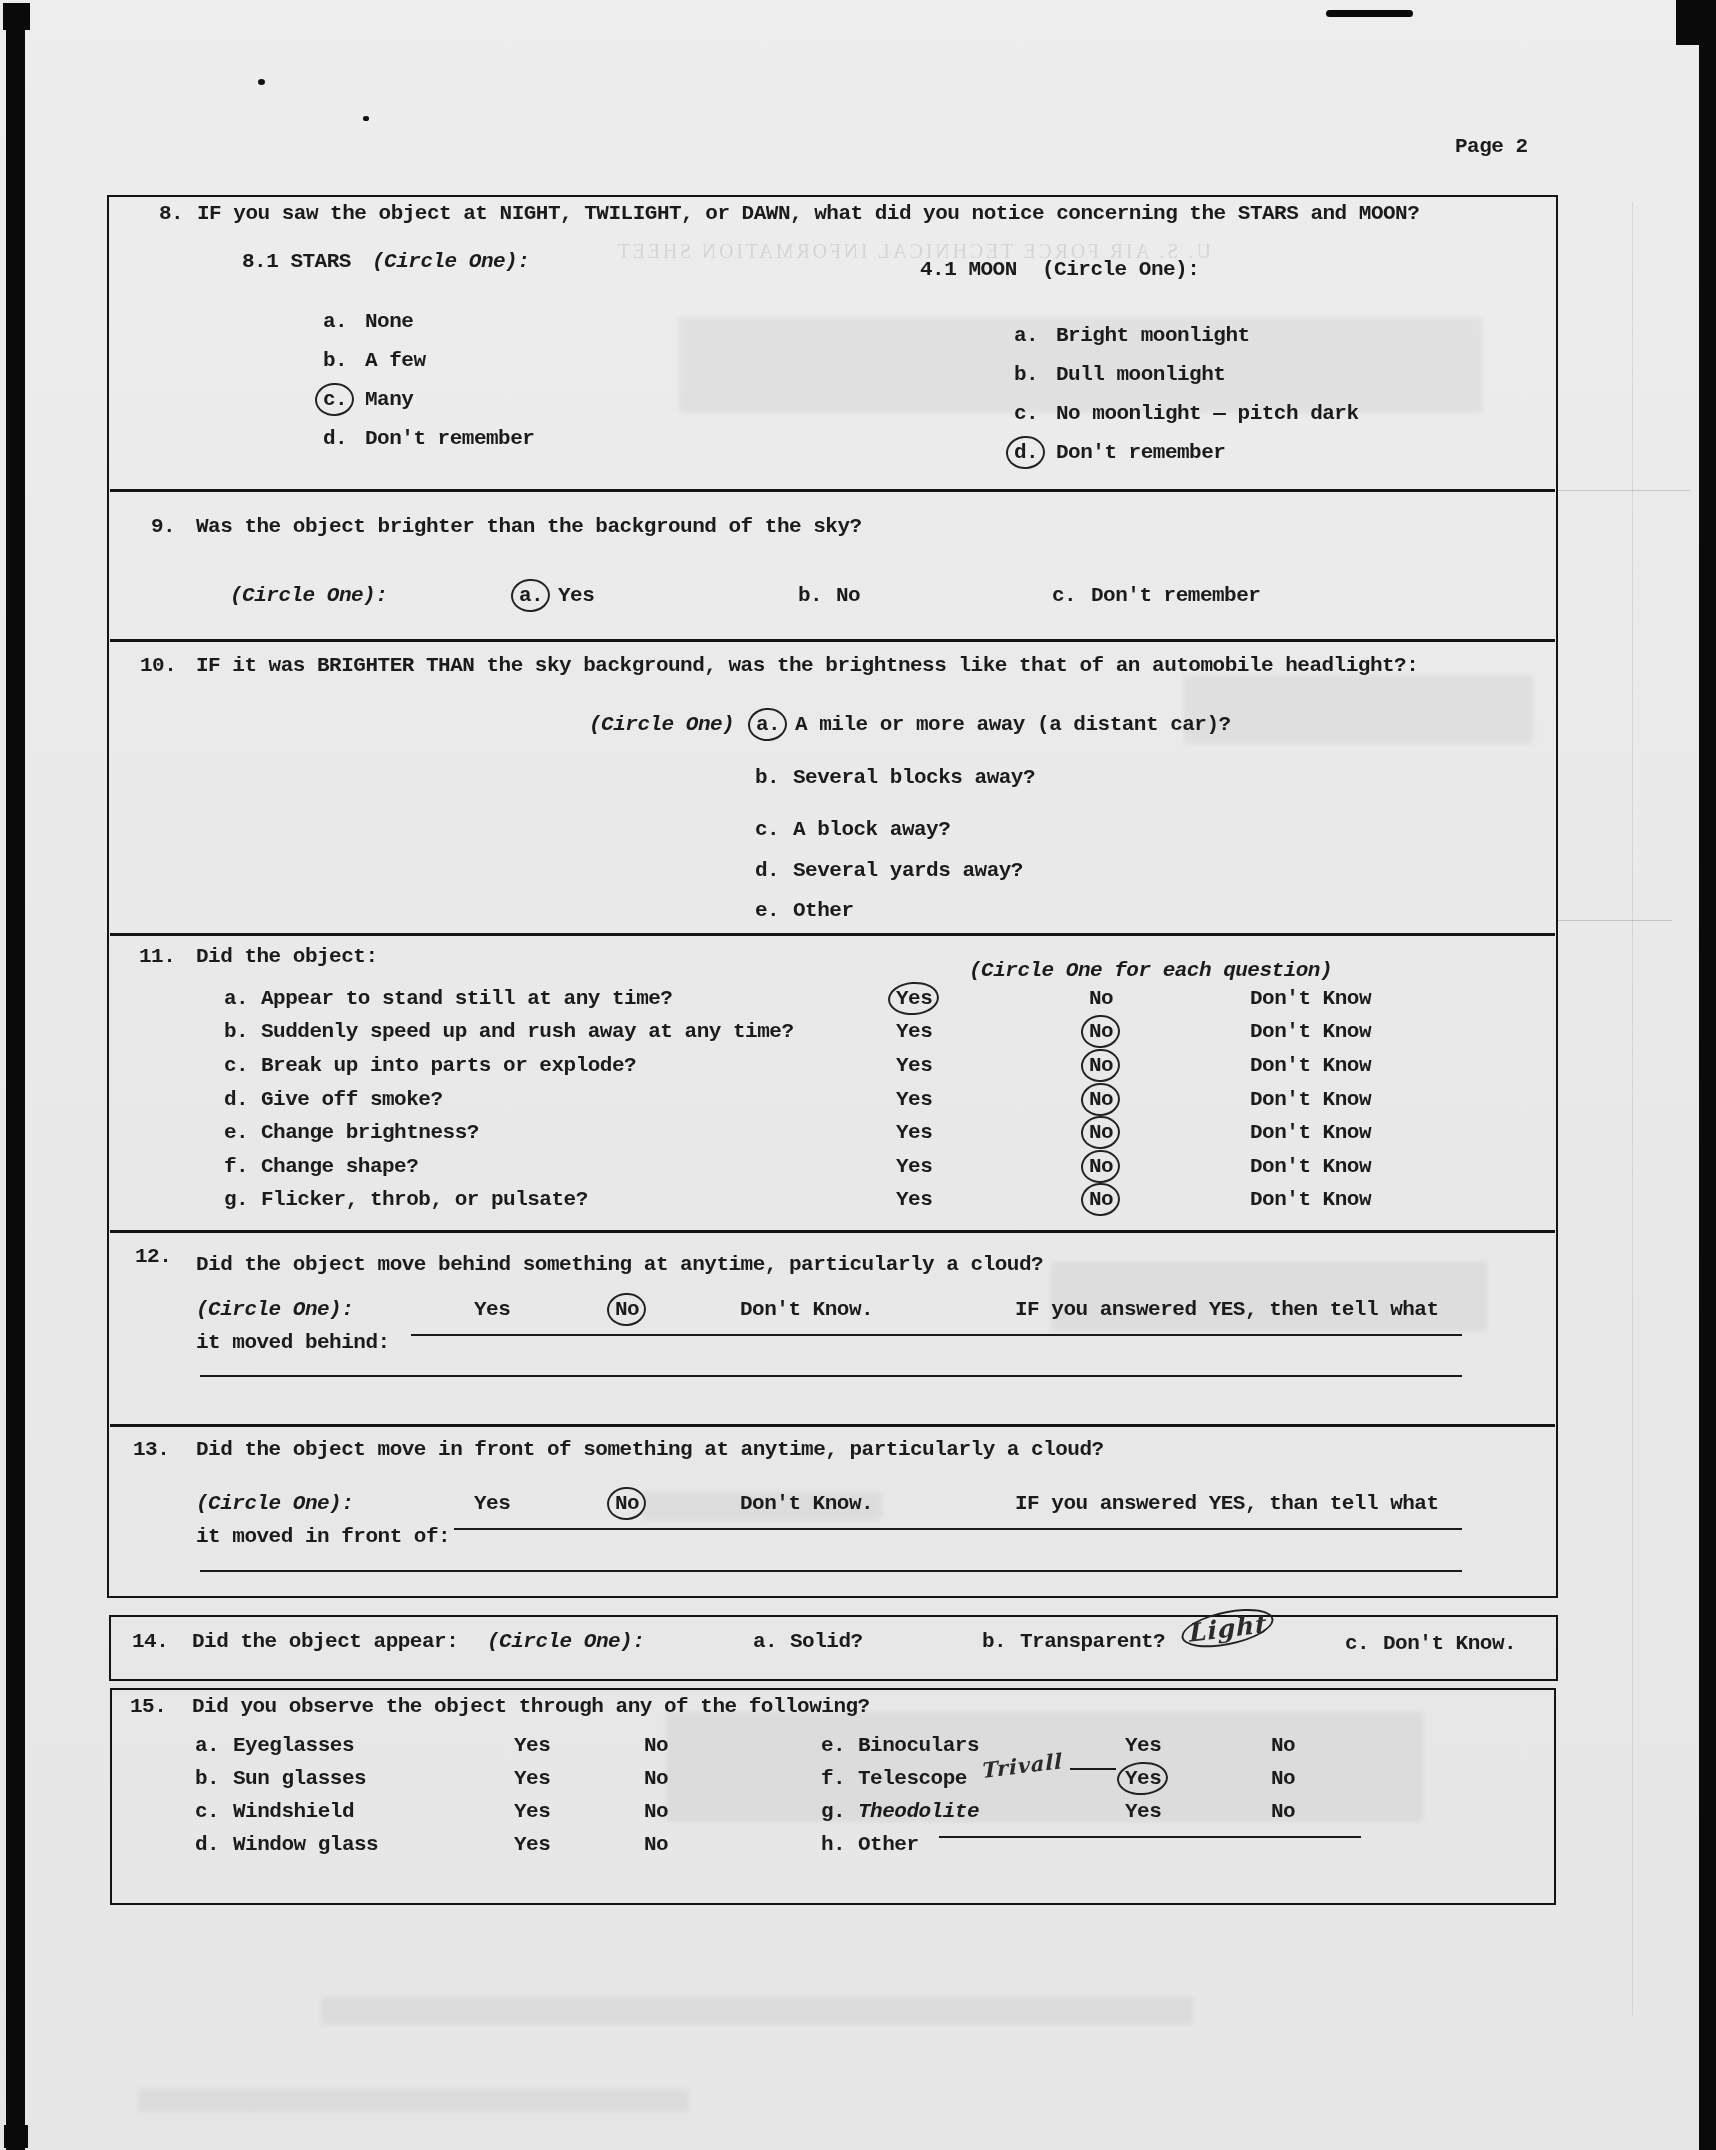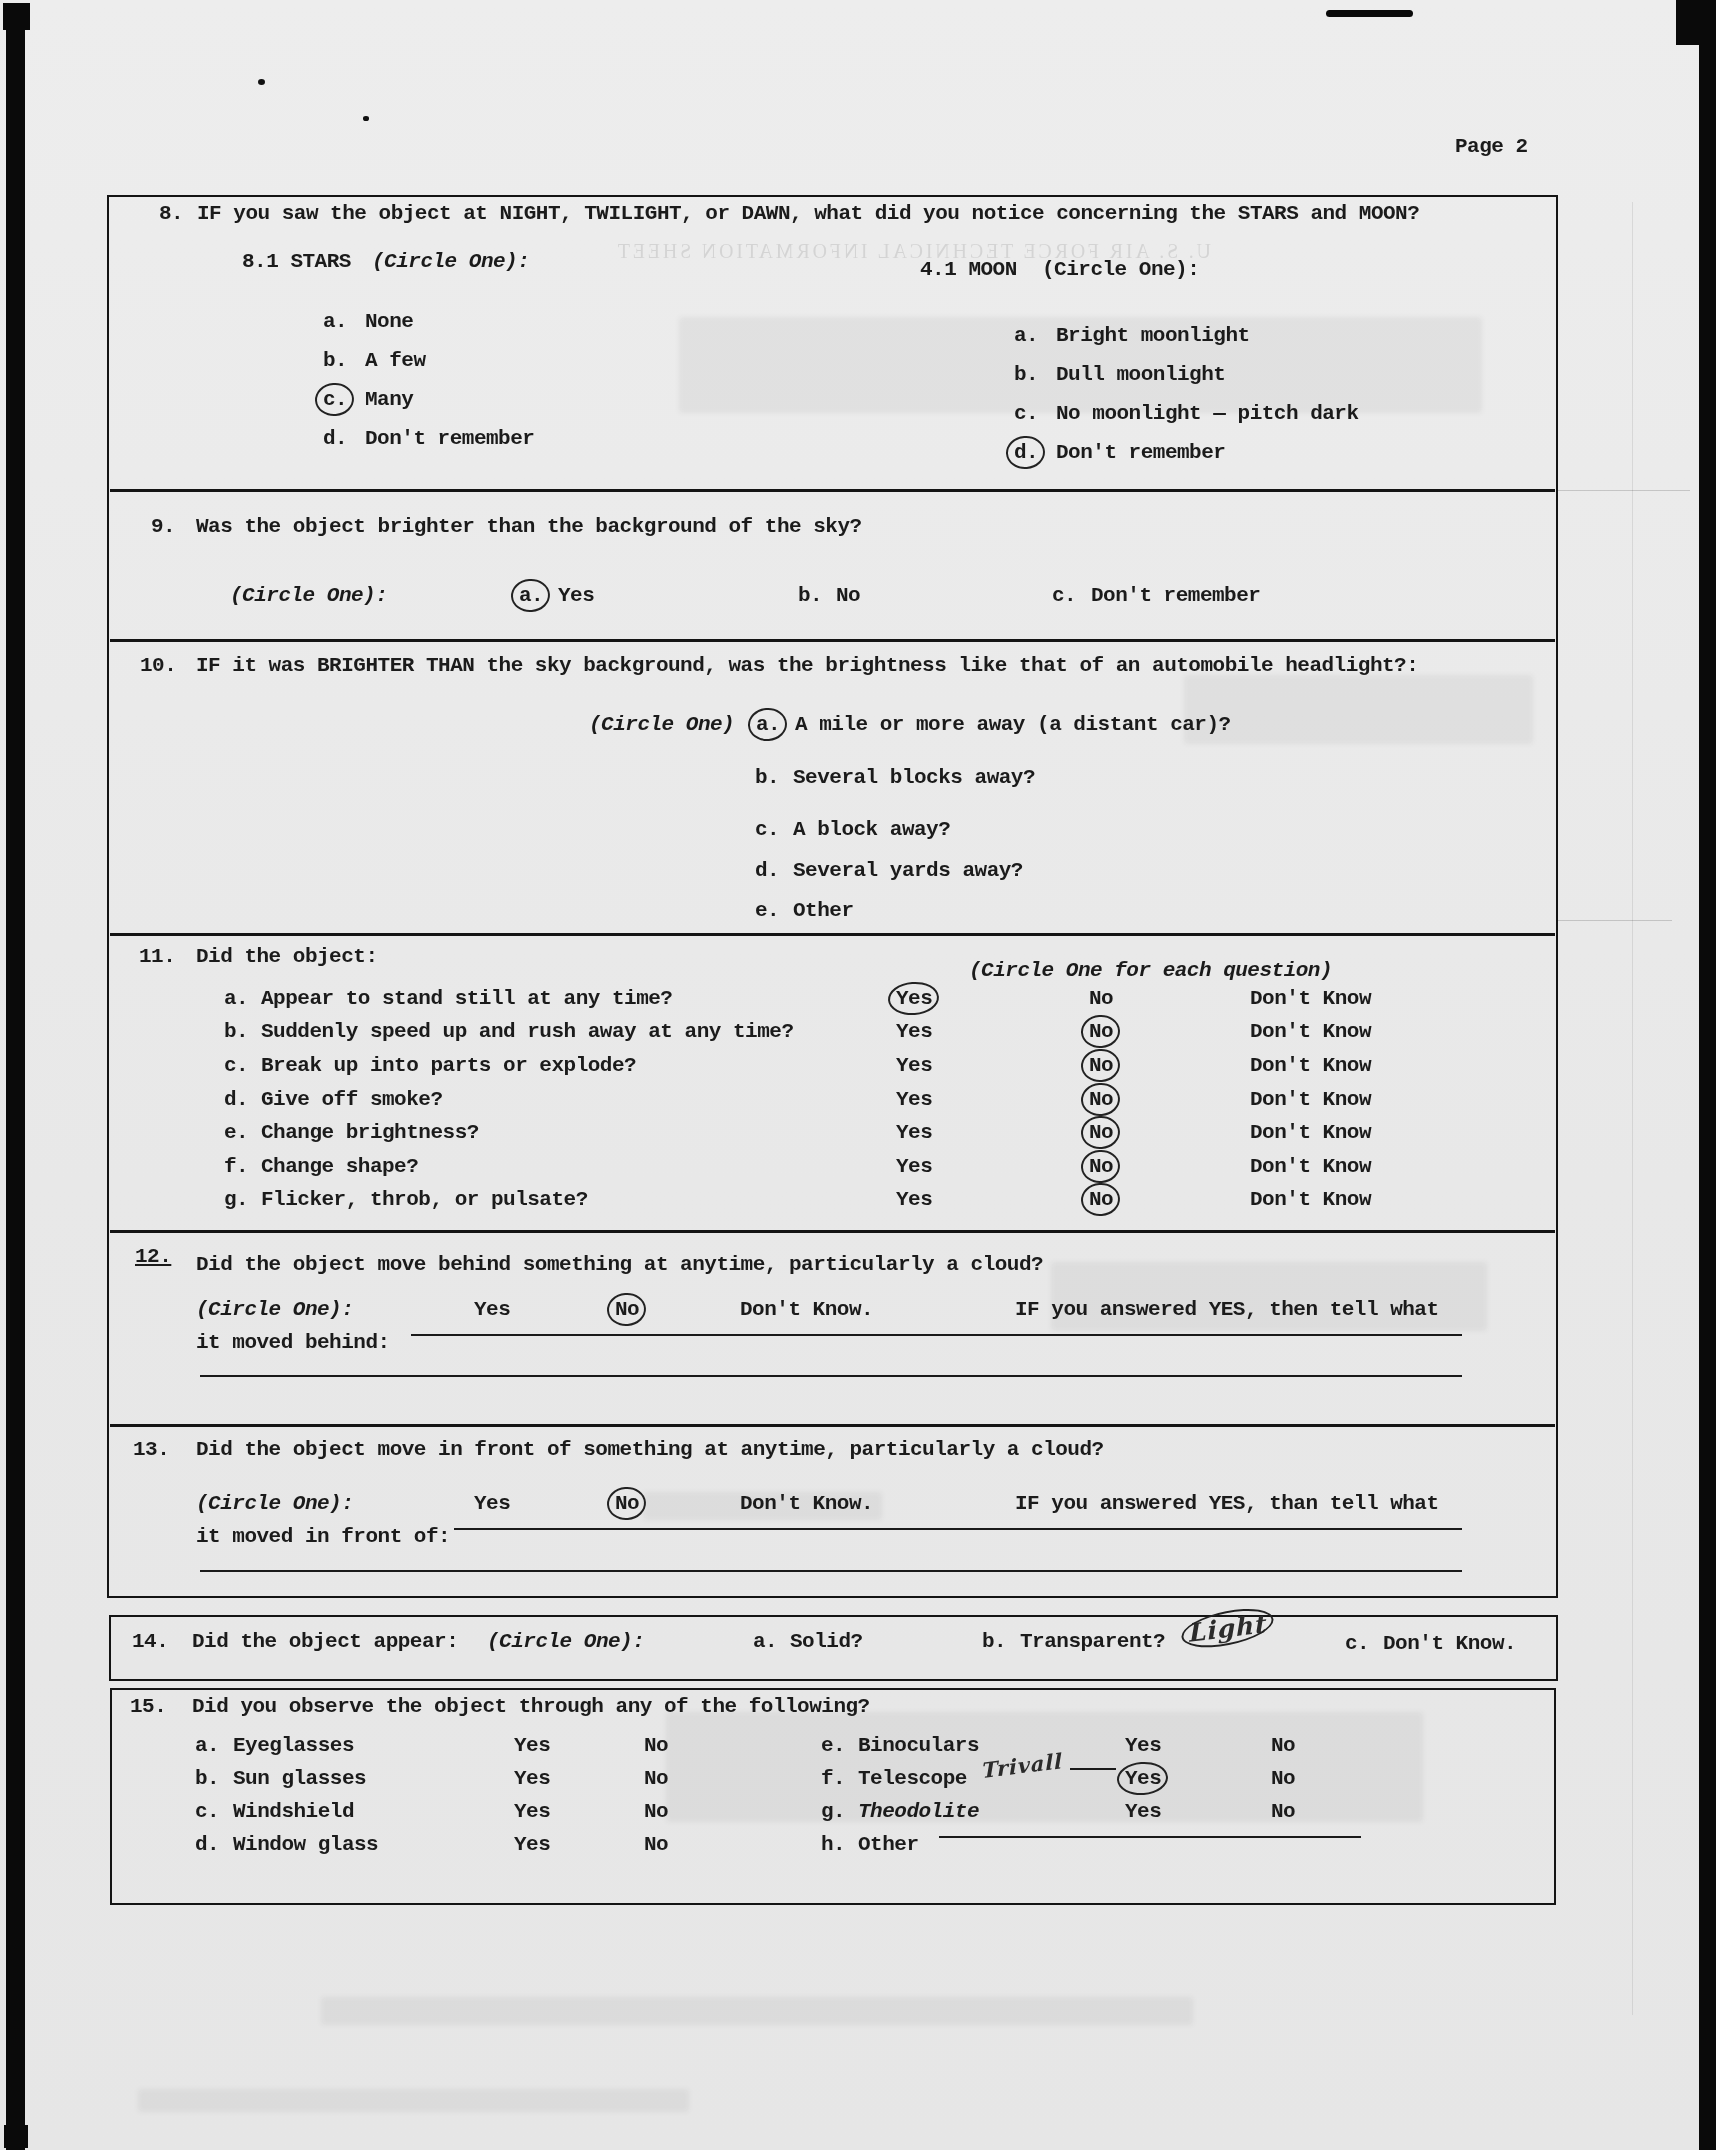--- a/index.html
+++ b/index.html
@@ -160,21 +160,21 @@
   <span class="t" style="left:896px;top:1155px;">Yes</span>
   <span class="t circ" style="left:1089px;top:1155px;">No</span>
   <span class="t" style="left:1250px;top:1155px;">Don't Know</span>
 
   <span class="t" style="left:224px;top:1188px;">g.</span>
   <span class="t" style="left:261px;top:1188px;">Flicker, throb, or pulsate?</span>
   <span class="t" style="left:896px;top:1188px;">Yes</span>
   <span class="t circ" style="left:1089px;top:1188px;">No</span>
   <span class="t" style="left:1250px;top:1188px;">Don't Know</span>
 
-  <span class="t" style="left:135px;top:1245px;text-decoration:underline;">12.</span>
+  <span class="t" style="left:135px;top:1245px;">12.</span>
   <span class="t" style="left:196px;top:1245px;margin-top:8px;">Did the object move behind something at anytime, particularly a cloud?</span>
   <span class="t it" style="left:196px;top:1298px;">(Circle One):</span>
   <span class="t" style="left:474px;top:1298px;">Yes</span>
   <span class="t circ" style="left:615px;top:1298px;">No</span>
   <span class="t" style="left:740px;top:1298px;">Don't Know.</span>
   <span class="t" style="left:1015px;top:1298px;">IF you answered YES, then tell what</span>
   <span class="t" style="left:196px;top:1331px;">it moved behind:</span>
   <div class="uline" style="left:411px;top:1334px;width:1051px;"></div>
   <div class="uline" style="left:200px;top:1375px;width:1262px;"></div>
 

